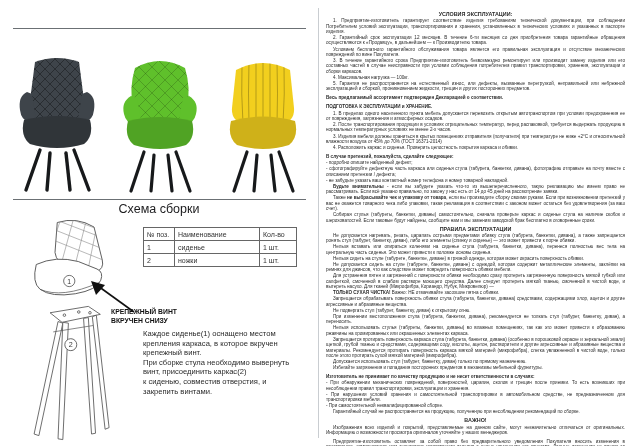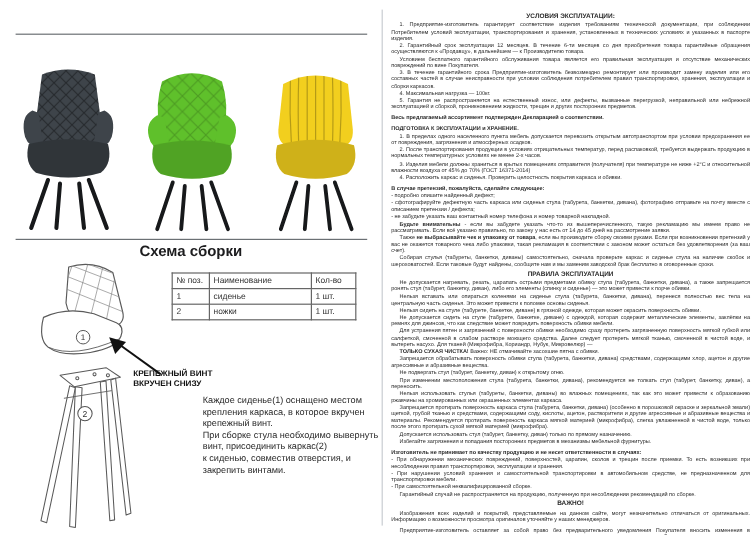--- a/index.html
+++ b/index.html
@@ -10,39 +10,39 @@
 
   .doc-title{position:absolute;top:33px;left:0;width:318px;text-align:center;
              font-size:12.5px;font-weight:bold;letter-spacing:.4px;color:#1c1c1e;}
 
   .chairs-row{position:absolute;top:54px;left:10px;width:300px;height:142px;
               display:flex;justify-content:space-between;}
   .chair{width:94px;height:140px;}
   .chair svg{width:100%;height:100%;display:block;}
 
   .section-title{position:absolute;top:202px;left:0;width:318px;text-align:center;
-                 font-size:12.5px;font-weight:bold;color:#1c1c1e;}
+                 font-size:12.5px;font-weight:normal;color:#1c1c1e;}
 
   .line-art{position:absolute;}
   .line-art svg{width:100%;height:100%;display:block;}
 
   .parts-table{position:absolute;left:143px;top:227px;border-collapse:collapse;
                font-size:7px;color:#333;}
   .parts-table th,.parts-table td{border:1px solid #666;padding:1.5px 3px;font-weight:normal;
                text-align:left;line-height:9px;}
   .parts-table th:nth-child(1),.parts-table td:nth-child(1){width:24px;}
   .parts-table th:nth-child(2),.parts-table td:nth-child(2){width:78px;}
   .parts-table th:nth-child(3),.parts-table td:nth-child(3){width:30px;}
 
   .callout{position:absolute;left:111px;top:308px;font-size:6.8px;font-weight:bold;
            line-height:8.6px;color:#111;}
   .callout-arrow{position:absolute;left:86px;top:277px;width:52px;height:38px;}
 
   .assembly-text{position:absolute;left:143px;top:329px;width:168px;font-size:7.6px;
-                 line-height:9.6px;color:#2a2a2a;white-space:pre-line;margin-left:26px;}
+                 line-height:9.6px;color:#2a2a2a;white-space:pre-line;}
 
   .manual{position:absolute;left:326px;top:12px;width:299px;font-size:4.6px;
           line-height:5.4px;color:#2b2b2b;}
   .mb{margin:0 0 .7px 0;}
   .mb.p{text-align:justify;text-indent:7px;}
   .mb.li{text-align:justify;}
   .mb.b{font-weight:bold;text-align:justify;}
   .mb.h{font-weight:bold;text-align:center;font-size:5.4px;}
   .mb.mt{margin-top:3.6px;}
   .mb strong{font-weight:bold;}

